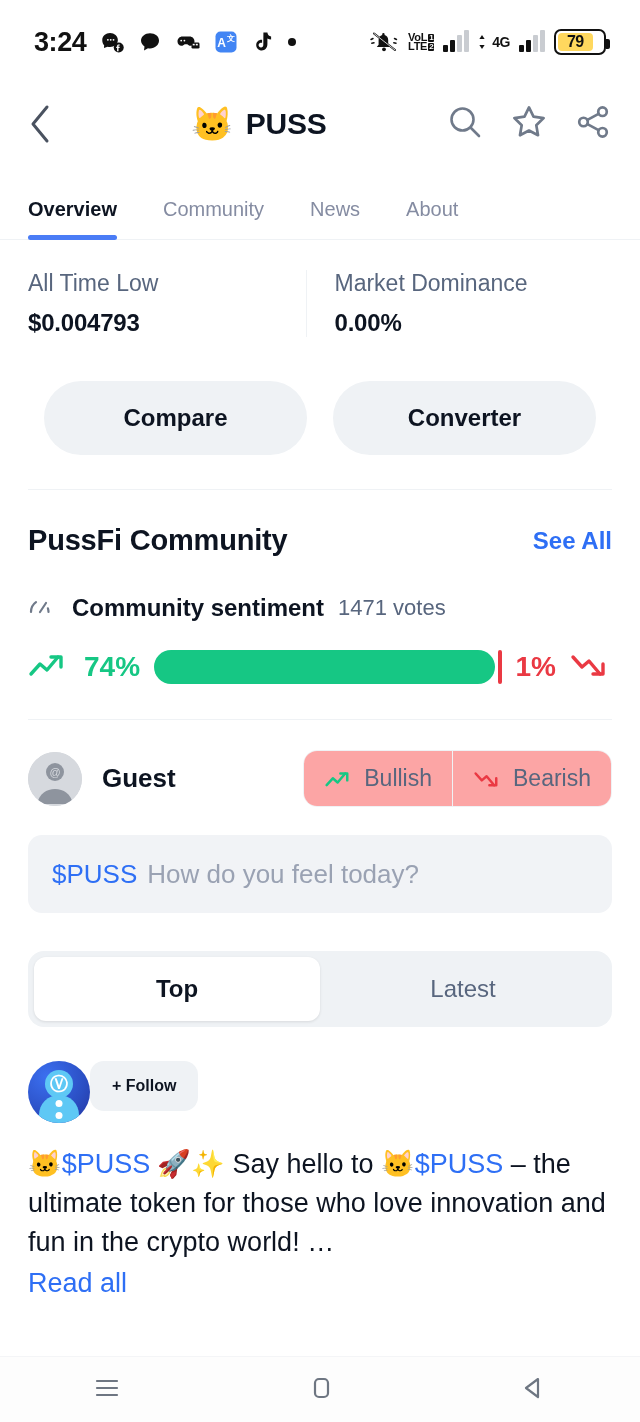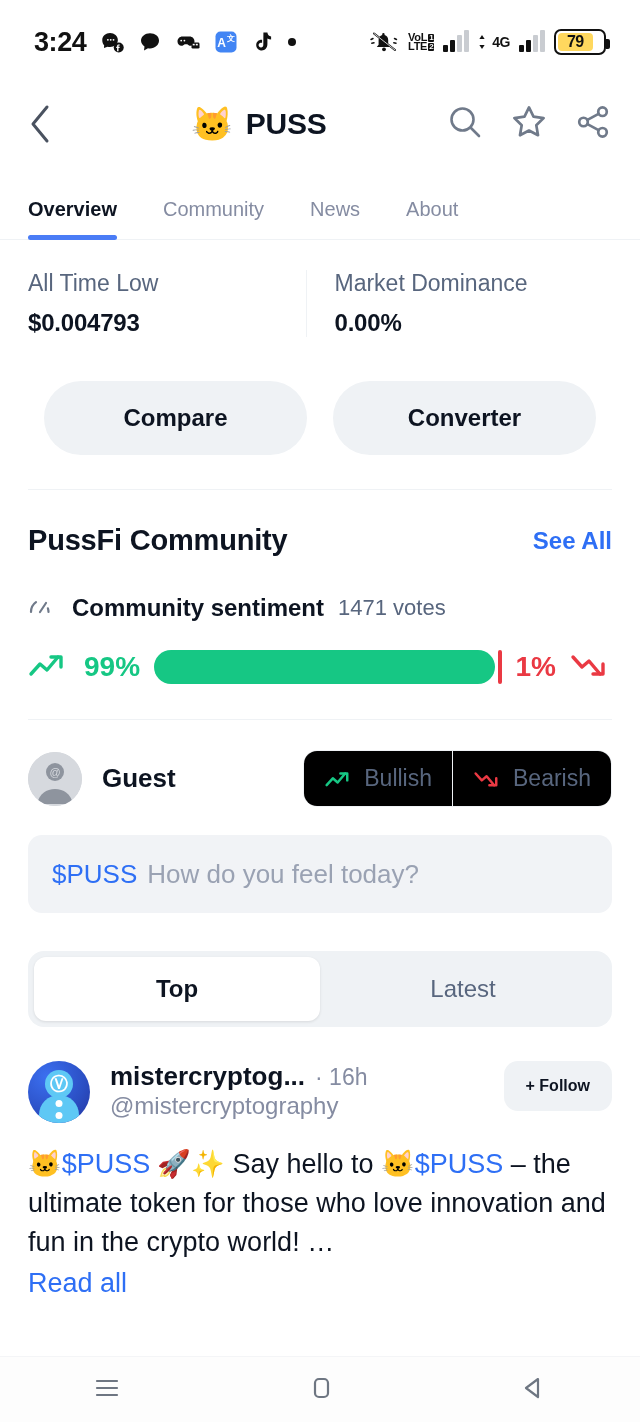--- a/index.html
+++ b/index.html
@@ -100,21 +100,21 @@
 
   
   .guest-row { display:flex; align-items:center; padding:30px 28px 0; }
   .avatar-guest { width:54px; height:54px; border-radius:50%; background:#d3d6db;
                   display:flex; align-items:flex-end; justify-content:center;
                   overflow:hidden; position:relative; }
   .guest-name { font-size:26px; font-weight:700; color:#0d1421; margin-left:20px; }
   .bb-group { margin-left:auto; display:flex; border:1px solid #eff2f5;
               border-radius:14px; overflow:hidden; }
   .bb-btn { display:flex; align-items:center; gap:10px; padding:14px 20px;
-            font-size:23px; color:#58667e; background:#000000; }
+            font-size:23px; color:#58667e; background:#fca5a5; }
   .bb-btn + .bb-btn { border-left:1px solid #eff2f5; }
 
   
   .feel-input { margin:28px 28px 0; height:78px; background:#f1f3f6;
      border-radius:14px; display:flex; align-items:center; padding:0 24px; gap:10px; }
   .feel-ticker { font-size:26px; color:#2e6ff5; }
   .feel-ph { font-size:26px; color:#9aa2b3; }
 
   
   .toplatest { margin:38px 28px 0; height:76px; background:#eff2f5;
@@ -346,21 +346,21 @@
       <span class="sent-votes">1471 votes</span>
     </div>
 
     <div class="sent-bar-row">
       <span>
         <svg width="42" height="32" viewBox="0 0 42 32">
           <path d="M3 25l9-10 7 6 11-13" stroke="#16c784" stroke-width="3.4" fill="none" stroke-linecap="round" stroke-linejoin="round"></path>
           <path d="M23 8h10v10" stroke="#16c784" stroke-width="3.4" fill="none" stroke-linecap="round" stroke-linejoin="round"></path>
         </svg>
       </span>
-      <span class="sent-pct-up">99%</span>
+      <span class="sent-pct-up">74%</span>
 
       <span class="bar-track">
         <span class="bar-up" id="barUp" style="flex: 99 1 0%;"></span>
         <span class="bar-dn"></span>
       </span>
 
       <span class="sent-pct-dn">1%</span>
       <span>
         <svg width="42" height="32" viewBox="0 0 42 32">
           <path d="M3 8l9 10 7-6 11 13" stroke="#ea3943" stroke-width="3.4" fill="none" stroke-linecap="round" stroke-linejoin="round"></path>
@@ -415,27 +415,20 @@
     <div class="post-head">
       <span class="post-avatar">
         <span class="pa-ring">Ⓥ</span>
         <span class="pa-body"></span>
         <span class="pa-dots">
             <i></i>
             <i></i>
           </span>
       </span>
 
-      <span class="post-id">
-        <span class="post-line1">
-          <span class="post-user">mistercryptog...</span>
-          <span class="post-time">· 16h</span>
-        </span>
-        <span class="post-handle">@mistercryptography</span>
-      </span>
 
       <button class="follow-btn">+ Follow</button>
     </div>
 
     <div class="post-body">
       <span>🐱</span><span class="tick">$PUSS</span>
       <span>🚀✨</span>
       <span>Say hello to</span>
       <span>🐱</span><span class="tick">$PUSS</span>
       <span>– the ultimate token for those who love innovation and fun in the crypto world! …</span>

